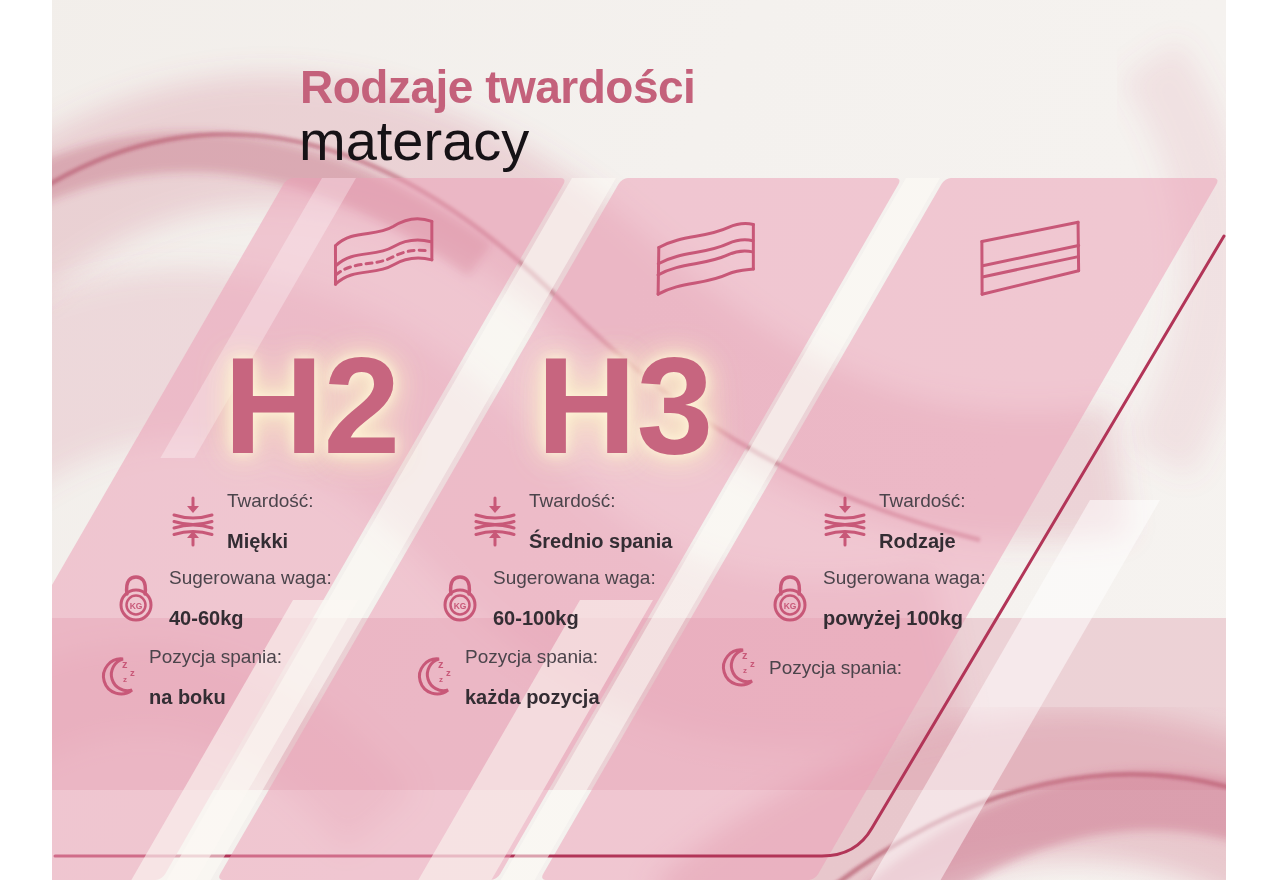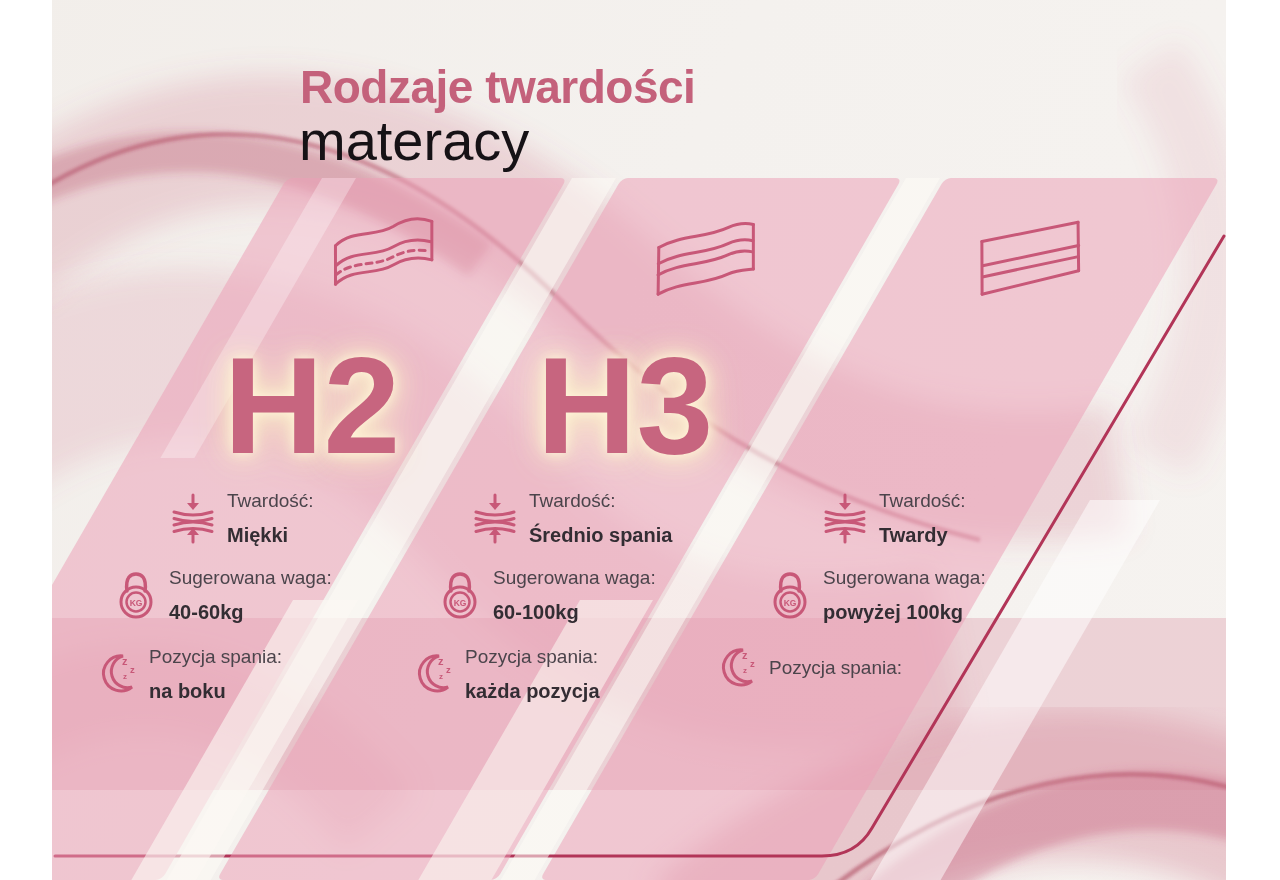--- a/index.html
+++ b/index.html
@@ -31,21 +31,21 @@
              color:#161216;}
   .hletter{position:absolute;top:336px;width:240px;text-align:center;
            font-size:138px;line-height:1;font-weight:700;color:#c7657f;
            text-shadow:0 0 12px #fff6dc,0 0 26px #fbeec6,0 2px 38px rgba(251,238,198,0.9);}
   .hl1{left:192px;} .hl2{left:505px;} .hl3{left:830px;}
   .mattress{position:absolute;width:120px;height:96px;transform:rotate(-9deg);}
   .mt1{left:326px;top:210px;} .mt2{left:648px;top:216px;} .mt3{left:972px;top:216px;}
   .row{position:absolute;display:flex;align-items:center;gap:11px;}
   .ric{flex:0 0 auto;display:flex;align-items:flex-start;justify-content:center;margin-left:20px;}
   .lab{font-size:19px;color:#4b444b;line-height:1.25;}
-  .val{font-size:20px;font-weight:700;color:#332d33;line-height:1.25;margin-top:10px;}
+  .val{font-size:20px;font-weight:700;color:#332d33;line-height:1.25;margin-top:16px;}
   .margin-strip{position:absolute;top:0;height:880px;background:#ffffff;z-index:10;}
   .m-left{left:0;width:52px;} .m-right{left:1226px;width:54px;}
 </style>
 </head>
 <body>
 
 <div class="canvas">
 
   <svg class="decor" width="1280" height="880" viewBox="0 0 1280 880">
     <defs>
@@ -228,21 +228,21 @@
           <path d="M4,20 Q23,26 42,20"></path>
             <path d="M4,26.5 Q23,32.5 42,26.5"></path>
           <path d="M4,33 Q23,27 42,33"></path>
             <path d="M4,39.5 Q23,33.5 42,39.5"></path>
           <polygon points="23,36 17,43 29,43" fill="#c85878" stroke="none"></polygon>
             <line x1="23" y1="43" x2="23" y2="50"></line>
         </svg>
         </span>
       <span class="rtxt">
         <div class="lab">Twardość:</div>
-        <div class="val">Twardy</div>
+        <div class="val">Rodzaje</div>
       </span>
     </div>
     <div class="row" style="left:748px;top:566px;">
       <span class="ric">
         <svg width="44" height="50" viewBox="0 0 44 50" fill="none" stroke="#c85878" stroke-linecap="round">
           <path d="M13,21 C11,7 17,4 22,4 C27,4 33,7 31,21" stroke-width="3.5"></path>
           <circle cx="22" cy="32" r="15" stroke-width="3"></circle>
           <circle cx="22" cy="32" r="9.5" stroke-width="2.5"></circle>
           <text x="22" y="35.5" text-anchor="middle" font-size="8.5" font-weight="bold" fill="#c85878" stroke="none" font-family="Liberation Sans, sans-serif">KG</text>
         </svg>

